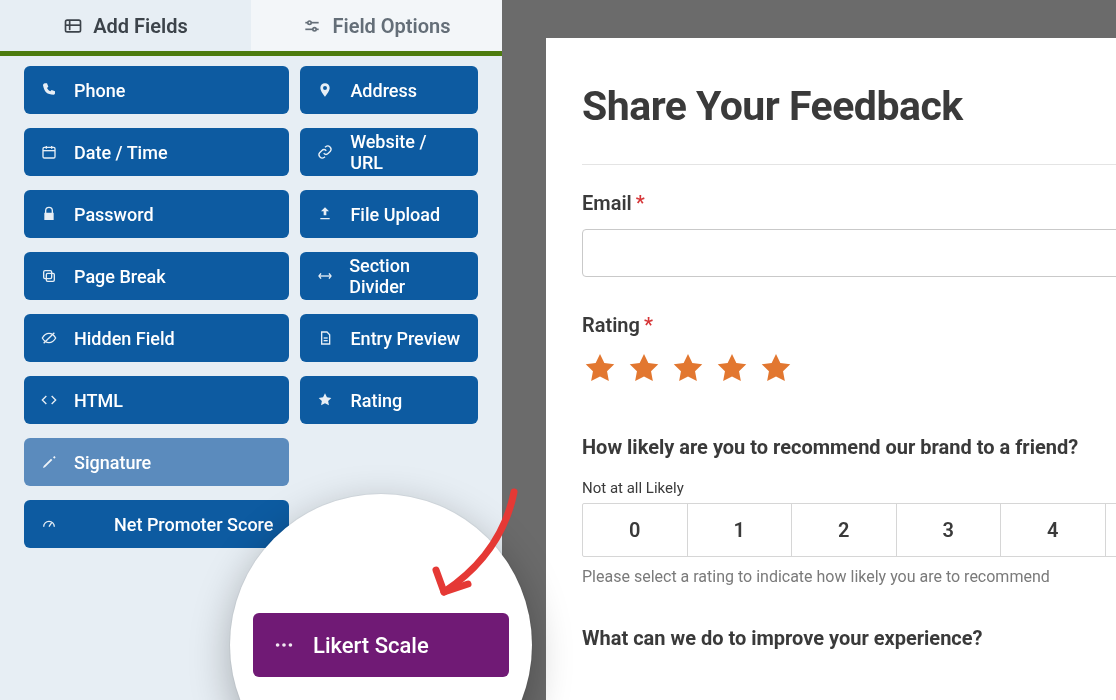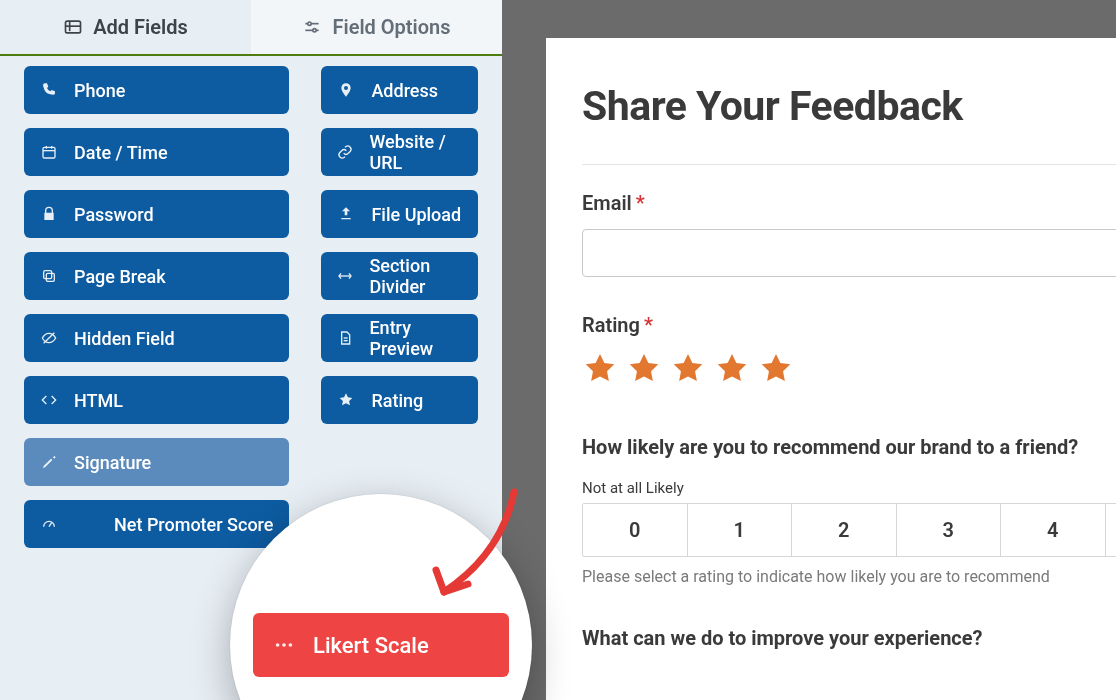--- a/index.html
+++ b/index.html
@@ -16,21 +16,21 @@
     left: 0; top: 0;
     width: 502px;
     height: 700px;
     background: #e7eef4;
     display: flex;
     flex-direction: column;
   }
   .tabs {
     display: flex;
     height: 56px;
-    border-bottom: 2px solid #4d7c0f;
+    border-bottom: 5px solid #4d7c0f;
   }
   .tab {
     flex: 1;
     display: flex;
     align-items: center;
     justify-content: center;
     gap: 10px;
     font-size: 20px;
     font-weight: 600;
     cursor: pointer;
@@ -44,21 +44,21 @@
     justify-content: space-between;
     padding: 22px 26px 14px 26px;
     color: #31373d;
     font-size: 22px;
     font-weight: 600;
   }
   .chev { width: 18px; height: 18px; }
   .fields {
     display: grid;
     grid-template-columns: 1fr 1fr;
-    gap: 14px 32px;
+    gap: 14px 11px;
     padding: 10px 24px 24px 24px;
   }
   .fbtn {
     background: #0d5ba1;
     color: #fff;
     border-radius: 6px;
     height: 48px;
     display: flex;
     align-items: center;
     padding: 0 16px;
@@ -112,21 +112,21 @@
   .spot {
     position: absolute;
     left: 230px; top: 494px;
     width: 302px; height: 302px;
     border-radius: 50%;
     background: #fff;
     box-shadow: 0 12px 40px rgba(0,0,0,0.28), 0 0 0 1px rgba(0,0,0,0.04);
     display:flex; align-items:center; justify-content:center;
   }
   .spotbtn {
-    background: #ef4444;
+    background: #701a75;
     color:#fff;
     border-radius:6px;
     height: 64px;
     width: 256px;
     display:flex; align-items:center;
     padding: 0 20px;
     gap: 18px;
     font-size: 22px; font-weight: 500;
   }
   .arrow {

